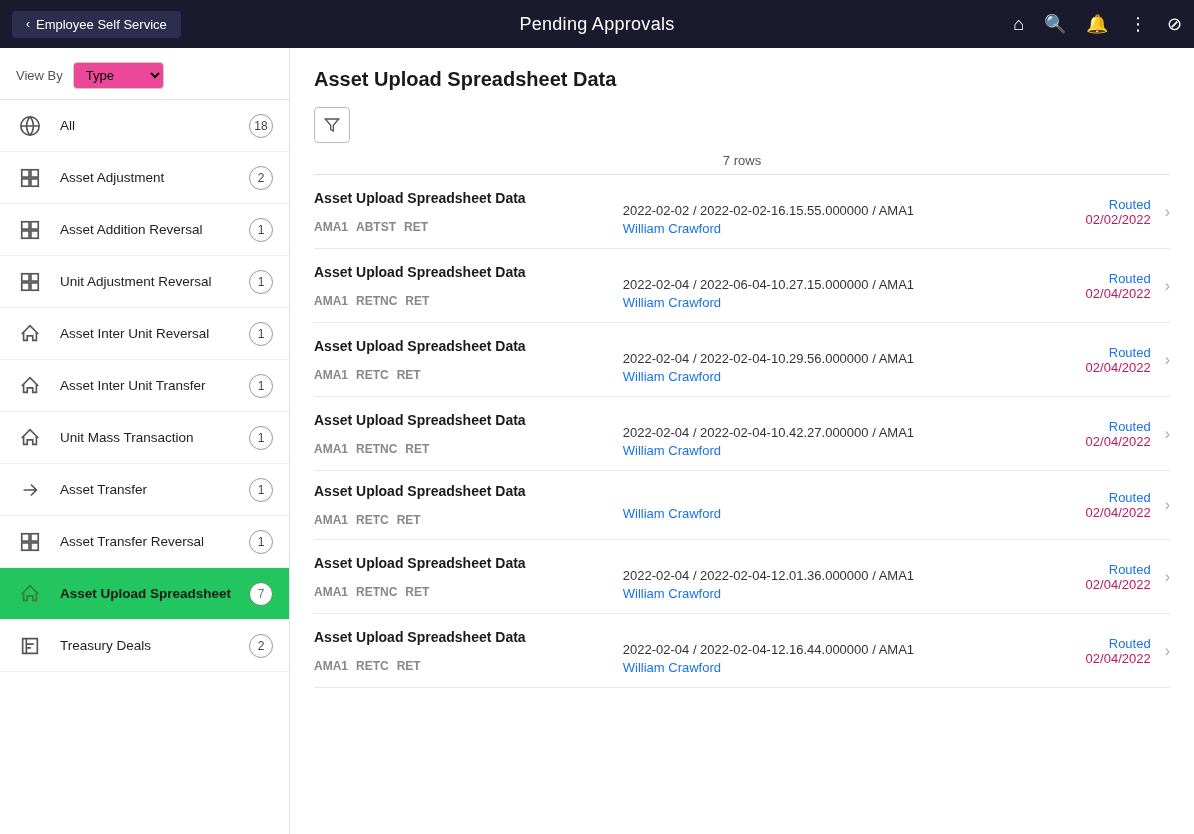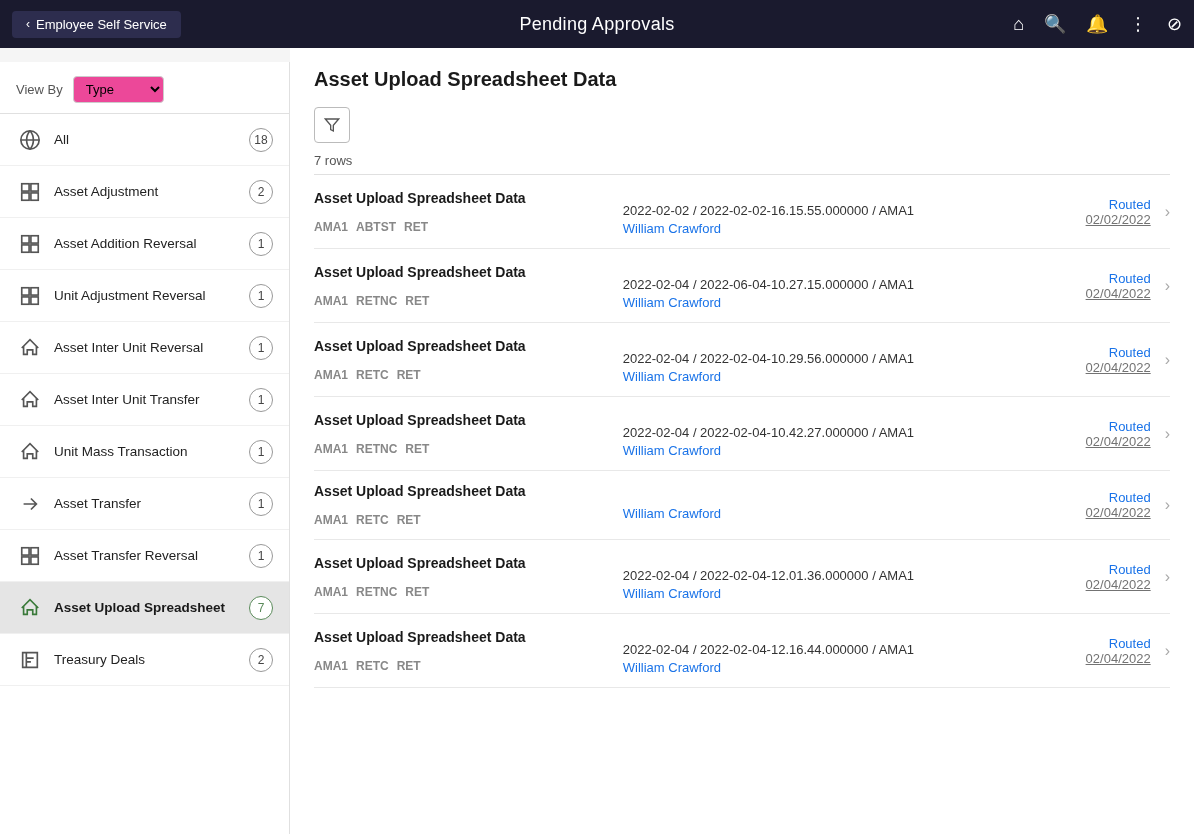--- a/index.html
+++ b/index.html
@@ -15,64 +15,64 @@
     }
     .top-nav-back .chevron-left { font-size: 12px; }
     .top-nav-title { flex: 1; text-align: center; font-size: 18px; font-weight: 400; letter-spacing: 0.3px; }
     .top-nav-icons { display: flex; align-items: center; gap: 20px; }
     .top-nav-icon { color: white; cursor: pointer; font-size: 18px; }
 
     
     .main-layout { display: flex; height: calc(834px - 48px); }
 
     
-    .sidebar { width: 290px; background: white; border-right: 1px solid #e0e0e0; display: flex; flex-direction: column; overflow-y: auto; margin-top: 14px; }
+    .sidebar { width: 290px; background: white; border-right: 1px solid #e0e0e0; display: flex; flex-direction: column; overflow-y: auto; }
     .sidebar-viewby { display: flex; align-items: center; gap: 10px; padding: 14px 16px 10px 16px; border-bottom: 1px solid #e0e0e0; }
     .sidebar-viewby-label { font-size: 13px; color: #555; font-weight: 500; }
     .sidebar-viewby select { border: 1px solid #ccc; border-radius: 4px; padding: 4px 24px 4px 8px; font-size: 13px; background: #ec4899; appearance: auto; cursor: pointer; }
 
     .sidebar-item {
-      display: flex; align-items: center; gap: 10px; padding: 10px 16px; cursor: pointer; border-bottom: 1px solid #f0f0f0; min-height: 52px;
-    }
-    .sidebar-item.active { background: #e5e5e5; }
+      display: flex; align-items: center; gap: 16px; padding: 10px 16px; cursor: pointer; border-bottom: 1px solid #f0f0f0; min-height: 52px;
+    }
+    .sidebar-item.active { background: #22c55e; }
     .sidebar-item-icon { width: 28px; height: 28px; display: flex; align-items: center; justify-content: center; flex-shrink: 0; }
     .sidebar-item-icon svg { width: 22px; height: 22px; }
     .sidebar-item-label { flex: 1; font-size: 13.5px; color: #222; line-height: 1.3; }
     .sidebar-item-badge {
       background: white; border: 1.5px solid #999; color: #444; border-radius: 50%; width: 24px; height: 24px;
       display: flex; align-items: center; justify-content: center; font-size: 12px; font-weight: 400; flex-shrink: 0;
     }
     .sidebar-item.active .sidebar-item-badge { border-color: #5a8a5a; color: #5a8a5a; }
 
     
     .content { flex: 1; padding: 20px 24px; overflow-y: auto; background: white; }
     .content-title { font-size: 20px; font-weight: 600; color: #1a1a1a; margin-bottom: 16px; }
 
     .filter-btn {
       display: flex; align-items: center; justify-content: center; width: 36px; height: 36px;
       border: 1.5px solid #bbb; border-radius: 4px; cursor: pointer; margin-bottom: 10px;
       background: white;
     }
 
-    .rows-count { text-align: left; font-size: 13px; color: #555; margin-bottom: 6px; }
+    .rows-count { text-align: center; font-size: 13px; color: #555; margin-bottom: 6px; }
 
     .records-list { border-top: 1px solid #e0e0e0; }
     .record-row {
       display: flex; align-items: center; padding: 12px 0; border-bottom: 1px solid #e8e8e8; cursor: pointer;
     }
     .record-main { flex: 1; }
     .record-name { font-size: 14px; font-weight: 600; color: #1a1a1a; margin-bottom: 3px; }
     .record-tags { display: flex; gap: 8px; margin-top: 14px; font-weight: bold; }
     .record-tag { font-size: 12px; color: #888; }
     .record-middle { flex: 1.4; padding: 0 16px; margin-top: 16px; }
     .record-date { font-size: 13px; color: #333; margin-bottom: 3px; }
     .record-author { font-size: 13px; color: #1a73e8; }
     .record-right { display: flex; flex-direction: column; align-items: flex-end; padding-right: 8px; min-width: 110px; }
     .record-status { font-size: 13px; color: #1a73e8; font-weight: 500; padding-left: 47px; }
-    .record-status-date { font-size: 13px; color: #737373; text-decoration: underline; }
+    .record-status-date { font-size: 13px; color: #be185d; }
     .record-chevron { color: #aaa; font-size: 16px; padding-left: 6px; }
   </style>
 </head>
 <body>
 
 <nav class="top-nav">
   <div class="top-nav-back">
     <span class="chevron-left">‹</span>
     <span>Employee Self Service</span>
   </div>

